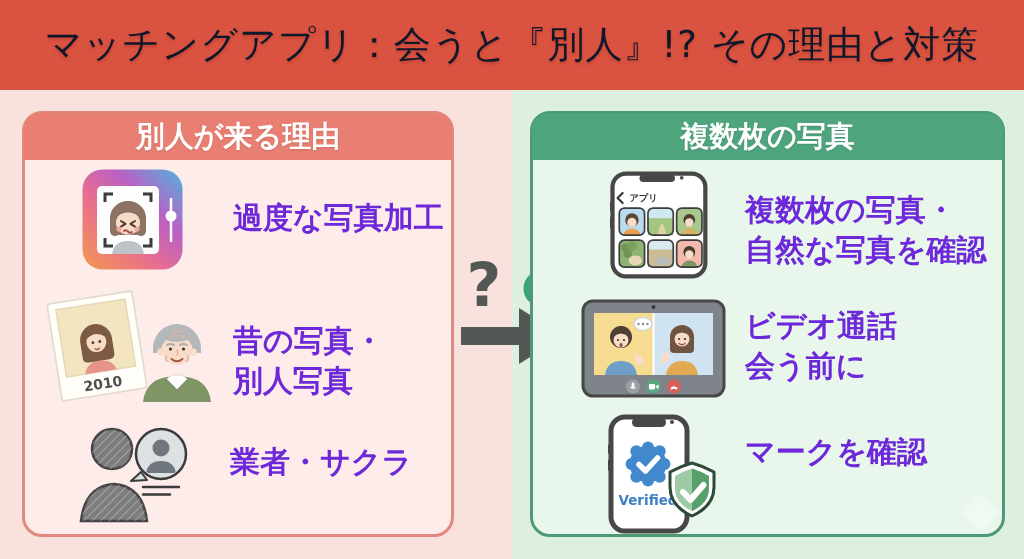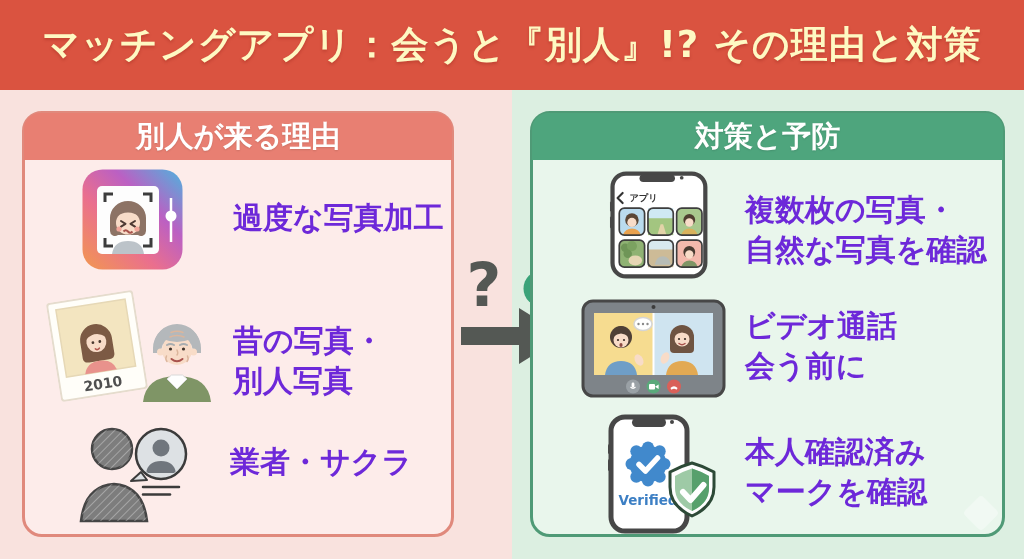--- a/index.html
+++ b/index.html
@@ -2,21 +2,21 @@
 <html><head>
 <meta charset="utf-8">
 <style>
   html,body{margin:0;padding:0;}
   body{font-family:"DejaVu Sans","Liberation Sans",sans-serif;}
   .stage{position:relative;width:1024px;height:559px;overflow:hidden;
          background:linear-gradient(90deg,#f9e2de 0,#f9e2de 512px,#dcefe1 512px,#dcefe1 100%);}
   
   .banner{position:absolute;left:0;top:0;width:1024px;height:90px;background:#da5340;
           display:flex;align-items:center;justify-content:center;}
-  .banner h1{margin:0;color:#fef9c3;font-size:37px;font-weight:700;letter-spacing:1px;
+  .banner h1{margin:0;color:#0f172a;font-size:37px;font-weight:400;letter-spacing:1px;
              text-shadow:0 2px 3px rgba(120,20,10,.25);white-space:nowrap;}
   
   .panel{position:absolute;top:111px;width:432px;height:426px;border-radius:20px;
          box-sizing:border-box;}
   .panel-left{left:22px;background:#fdecea;border:3px solid #e0897c;}
   .panel-right{left:530px;width:475px;background:#e9f6ec;border:3px solid #4f9a76;}
   .panel-header{position:absolute;left:-1px;top:-1px;right:-1px;height:47px;border-radius:16px 16px 0 0;
                 display:flex;align-items:center;justify-content:center;color:#fff;
                 font-size:29px;font-weight:800;text-shadow:0 1px 2px rgba(0,0,0,.12);white-space:nowrap;}
   .panel-left  .panel-header{background:#e87f72;}
@@ -179,21 +179,21 @@
   <div class="check-badge">
     <svg viewBox="0 0 37 37">
       <circle cx="18.5" cy="18.5" r="18" fill="#3aa379"></circle>
       <path d="M10.5,19 l6,6 l11,-12.5" stroke="#ffffff" stroke-width="4.5" fill="none" stroke-linecap="round" stroke-linejoin="round"></path>
     </svg>
   </div>
   <div class="arrow-shaft"></div>
   <div class="arrow-head"></div>
 
   <section class="panel panel-right">
-    <div class="panel-header">対策と予防</div>
+    <div class="panel-header">複数枚の写真</div>
 
     <div class="abs icon-phonegrid">
       <svg viewBox="0 0 125 128">
         <rect x="5" y="36" width="3" height="12" rx="1.5" fill="#4a4a4a"></rect>
         <rect x="5" y="54" width="3" height="14" rx="1.5" fill="#4a4a4a"></rect>
         <rect x="8" y="3" width="110" height="122" rx="16" fill="#ffffff" stroke="#474747" stroke-width="5"></rect>
         <rect x="40" y="4" width="42" height="9" rx="4.5" fill="#474747"></rect>
         <circle cx="90" cy="8" r="2.2" fill="#474747"></circle>
         <path d="M20,26 l-6,6 l6,6" stroke="#333333" stroke-width="2.5" fill="none" stroke-linecap="round" stroke-linejoin="round"></path>
         <text x="28" y="36" font-size="11" font-weight="600" fill="#333333">アプリ</text>
@@ -308,19 +308,18 @@
 
         <g>
           <path d="M73,58 q11,-6 22,-9 q11,3 22,9 v15 q0,19 -22,29 q-22,-10 -22,-29 z" fill="#fefefe" stroke="#2d4a37" stroke-width="3" stroke-linejoin="round"></path>
           <path d="M78,62 q9,-5 17,-7.5 q8,2.5 17,7.5 v12 q0,15 -17,23 q-17,-8 -17,-23 z" fill="#9ecaa6"></path>
           <path d="M95,54.5 q8,2.5 17,7.5 v12 q0,15 -17,23 z" fill="#57a06c"></path>
           <path d="M86,78 l7.5,8 l13,-15" stroke="#ffffff" stroke-width="6" fill="none" stroke-linecap="round" stroke-linejoin="round"></path>
         </g>
       </svg>
     </div>
     <div class="item-text txt-r3">
-      <div>本人確認済み</div>
       <div>マークを確認</div>
     </div>
   </section>
 
   <div class="watermark"></div>
 </div>
 
 </body></html>

